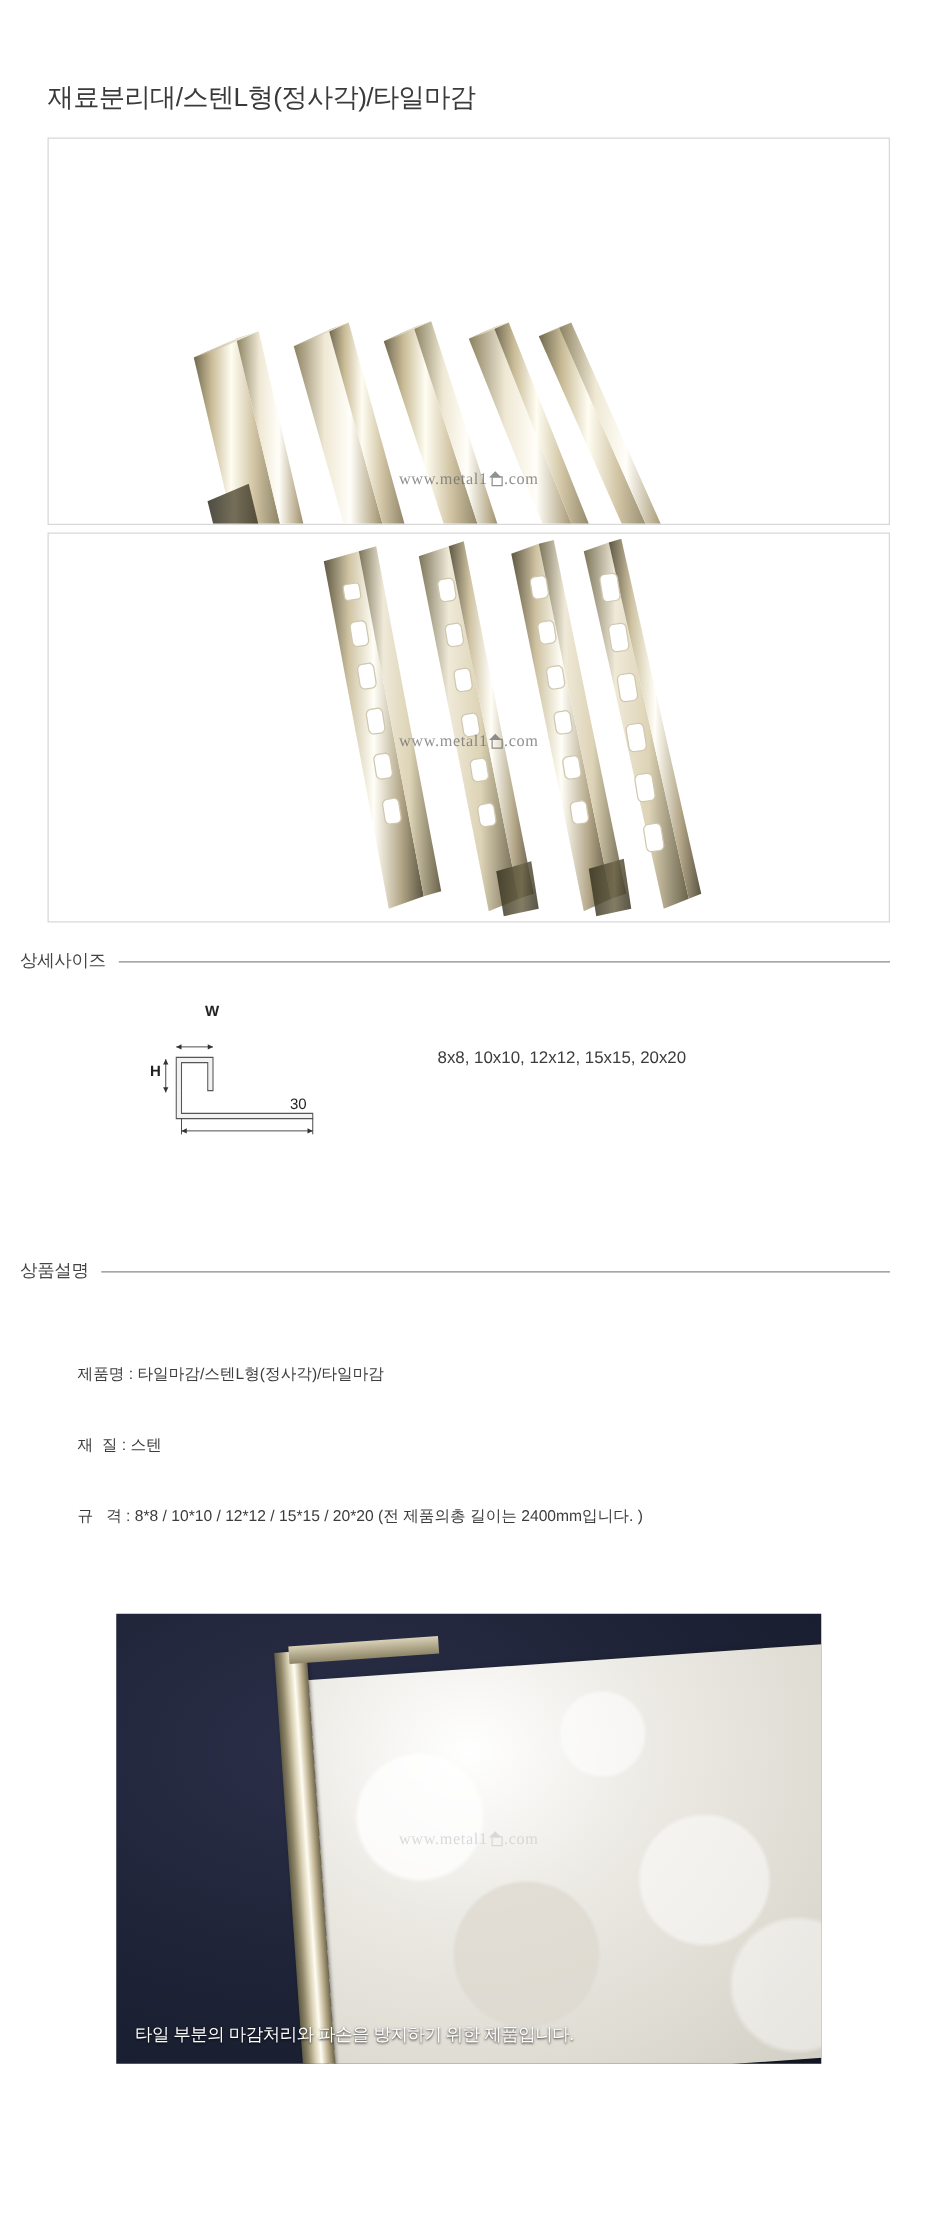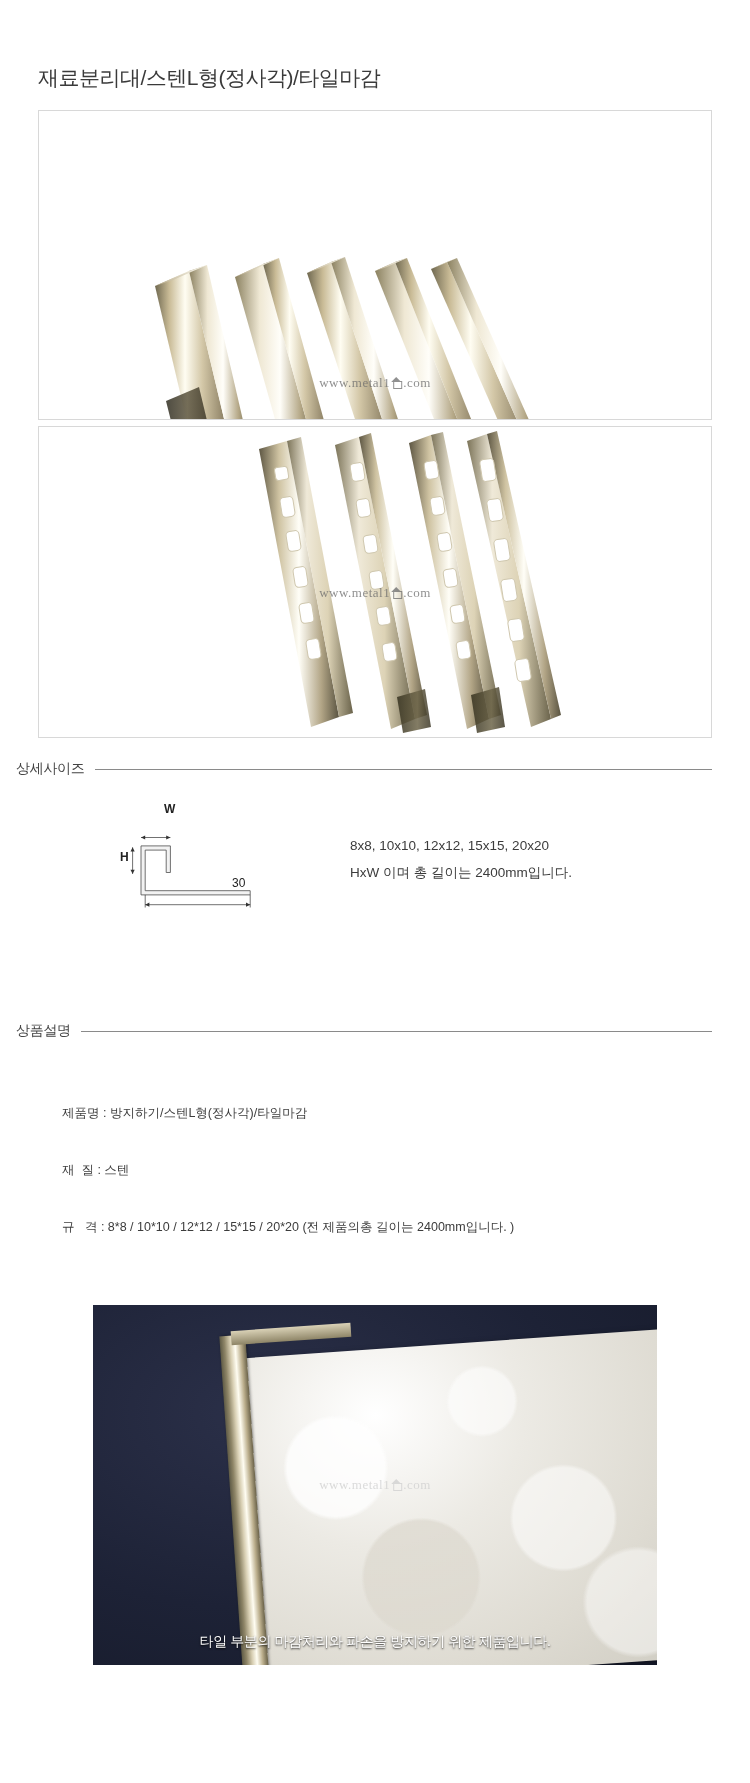--- a/index.html
+++ b/index.html
@@ -96,21 +96,21 @@
     color: #444;
     white-space: nowrap;
     letter-spacing: -0.3px;
   }
   .section-head .rule {
     flex: 1 1 auto;
     height: 1px;
     background: #8a8a8a;
   }
   .sec-detail-size { margin-top: 22px; }
-  .sec-desc { margin-top: 36px; }
+  .sec-desc { margin-top: 22px; }
 
   
   .diagram-area {
     position: relative;
     height: 190px;
     margin-top: 18px;
   }
   .diagram {
     position: absolute;
     left: 120px;
@@ -188,23 +188,23 @@
     left: 138px;
     top: 22px;
     width: 120px;
     height: 14px;
     transform: rotate(-4deg);
     background: linear-gradient(180deg, #d9d1b6, #8e8567);
   }
   .bottom-caption {
     position: absolute;
     bottom: 14px;
-    left: 0;
+    left: 15px;
     width: 100%;
-    text-align: center;
+    text-align: left;
     font-size: 14px;
     color: #ffffff;
     letter-spacing: -0.4px;
     text-shadow: 0 1px 2px rgba(0,0,0,0.9);
     z-index: 9;
   }
   .bottom-wm {
     bottom: auto;
     top: 160px;
     color: #cfcfcf;
@@ -397,31 +397,30 @@
     </svg>
 
     <div class="diagram" style="pointer-events:none;">
       <div style="position:absolute;left:44px;top:-14px;font-size:12px;font-weight:bold;color:#222;">W</div>
       <div style="position:absolute;left:0px;top:34px;font-size:12px;font-weight:bold;color:#222;">H</div>
       <div style="position:absolute;left:112px;top:60px;font-size:12px;color:#222;">30</div>
     </div>
 
     <div class="spec-text">
       <div>8x8, 10x10, 12x12, 15x15, 20x20</div>
-      <div>HxW 이며 총 길이는 2400mm입니다.</div>
     </div>
   </div>
 
   <div class="section-head sec-desc">
     <span class="label">상품설명</span>
     <span class="rule"></span>
   </div>
 
   <div class="desc-block">
-    <div>제품명 : 방지하기/스텐L형(정사각)/타일마감</div>
+    <div>제품명 : 타일마감/스텐L형(정사각)/타일마감</div>
     <div>재  질 : 스텐</div>
     <div>규   격 : 8*8 / 10*10 / 12*12 / 15*15 / 20*20 (전 제품의총 길이는 2400mm입니다. )</div>
   </div>
 
   <div class="bottom-photo">
     <div class="tile"></div>
     <div class="edge-trim"></div>
     <div class="trim-top"></div>
     <div class="watermark bottom-wm">
       <span>www.metal1</span><span class="wm-mark"></span><span>.com</span>

